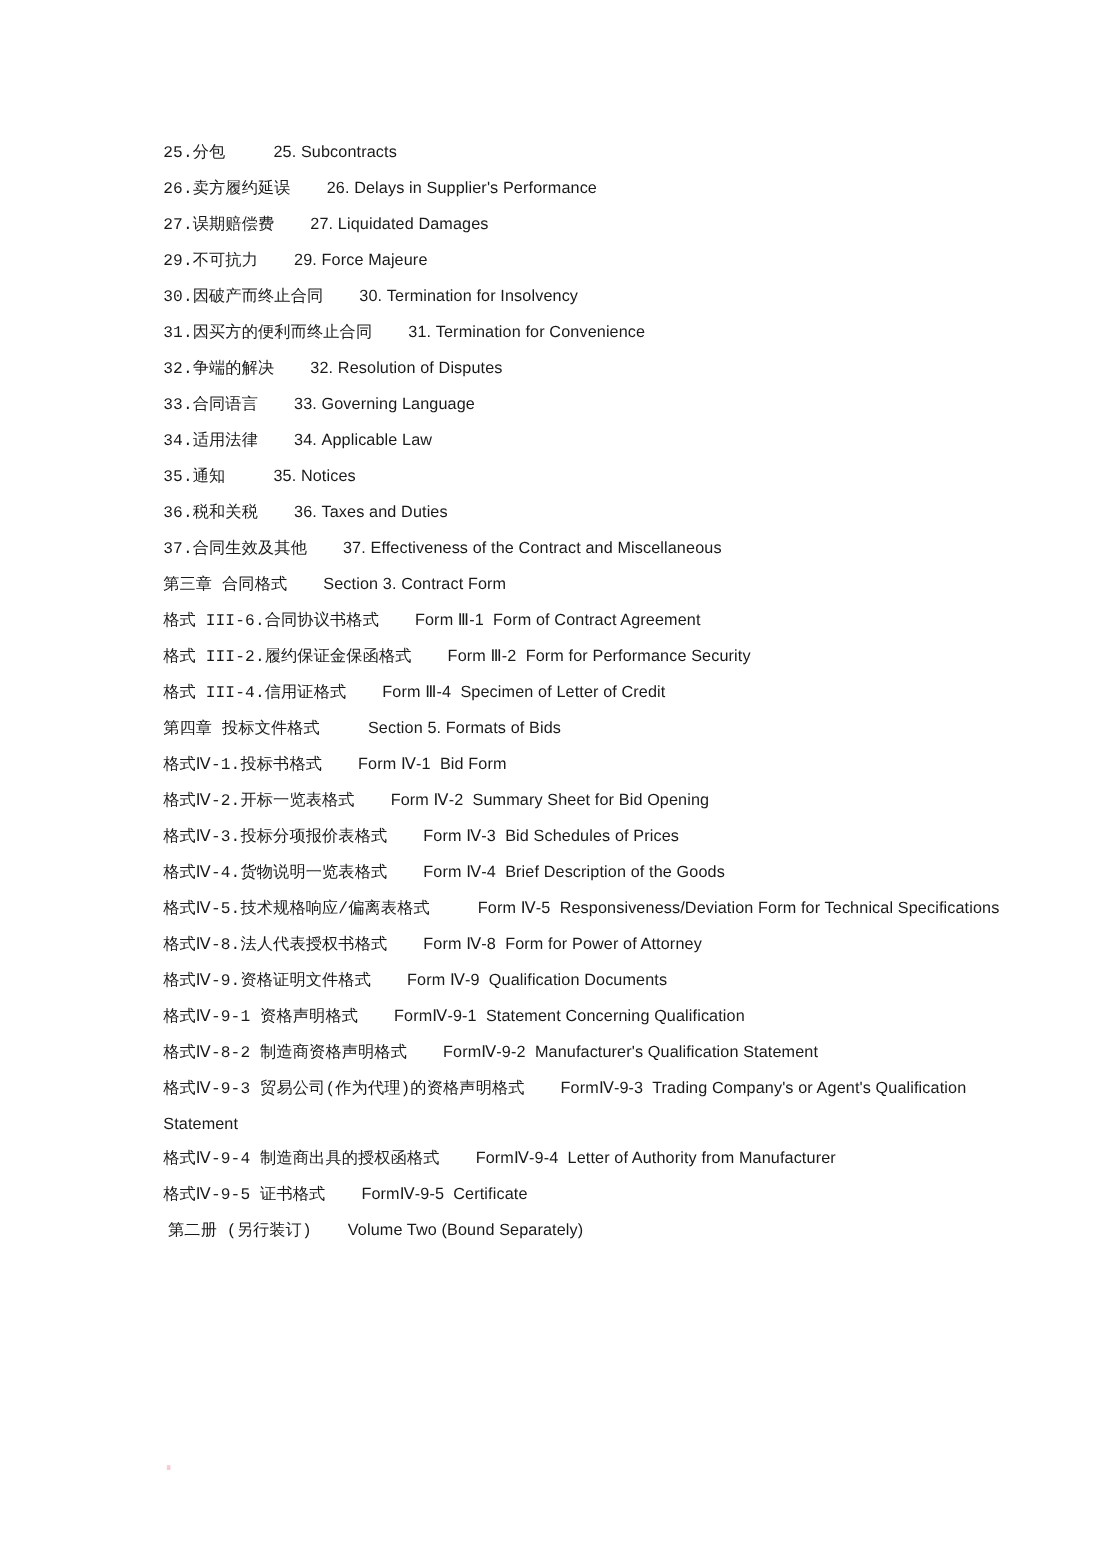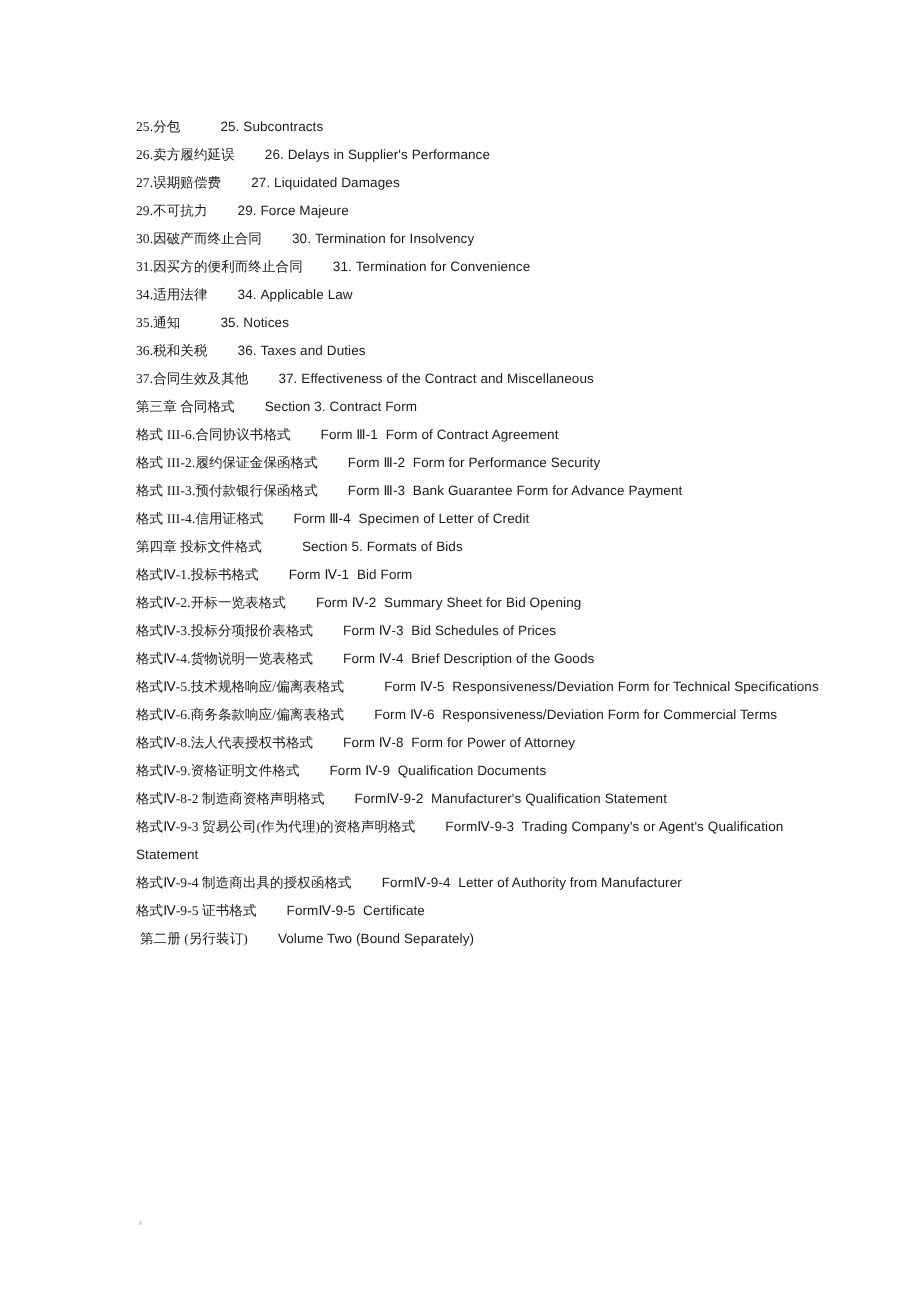--- a/index.html
+++ b/index.html
@@ -32,21 +32,21 @@
     color: #1a1a1a;
     white-space: pre-wrap;
     letter-spacing: 0.1px;
     font-weight: 400;
     text-rendering: geometricPrecision;
   }
   .toc-line.indented {
     padding-left: 4px;
   }
   .cn {
-    font-family: Liberation Serif, serif;
+    font-family: Liberation Mono, monospace;
   }
   .gap-md  { display: inline-block; width: 30px; }
   .gap-lg  { display: inline-block; width: 40px; }
   .artifact {
     position: absolute;
     left: 139px;
     top: 1221px;
     width: 3px;
     height: 4px;
     background: #f3b9c4;
@@ -58,38 +58,39 @@
 
 <div class="page">
 
   <div class="doc-body">
       <div class="toc-line"><span class="cn">25.分包</span><span class="gap-lg"></span><span>25. Subcontracts</span></div>
       <div class="toc-line"><span class="cn">26.卖方履约延误</span><span class="gap-md"></span><span>26. Delays in Supplier's Performance</span></div>
       <div class="toc-line"><span class="cn">27.误期赔偿费</span><span class="gap-md"></span><span>27. Liquidated Damages</span></div>
       <div class="toc-line"><span class="cn">29.不可抗力</span><span class="gap-md"></span><span>29. Force Majeure</span></div>
       <div class="toc-line"><span class="cn">30.因破产而终止合同</span><span class="gap-md"></span><span>30. Termination for Insolvency</span></div>
       <div class="toc-line"><span class="cn">31.因买方的便利而终止合同</span><span class="gap-md"></span><span>31. Termination for Convenience</span></div>
+      <div class="toc-line"><span class="cn">32.争端的解决</span><span class="gap-md"></span><span>32. Resolution of Disputes</span></div>
+      <div class="toc-line"><span class="cn">33.合同语言</span><span class="gap-md"></span><span>33. Governing Language</span></div>
       <div class="toc-line"><span class="cn">34.适用法律</span><span class="gap-md"></span><span>34. Applicable Law</span></div>
       <div class="toc-line"><span class="cn">35.通知</span><span class="gap-lg"></span><span>35. Notices</span></div>
       <div class="toc-line"><span class="cn">36.税和关税</span><span class="gap-md"></span><span>36. Taxes and Duties</span></div>
       <div class="toc-line"><span class="cn">37.合同生效及其他</span><span class="gap-md"></span><span>37. Effectiveness of the Contract and Miscellaneous</span></div>
       <div class="toc-line"><span class="cn">第三章 合同格式</span><span class="gap-md"></span><span>Section 3. Contract Form</span></div>
       <div class="toc-line"><span class="cn">格式 III-6.合同协议书格式</span><span class="gap-md"></span><span>Form Ⅲ-1  Form of Contract Agreement</span></div>
       <div class="toc-line"><span class="cn">格式 III-2.履约保证金保函格式</span><span class="gap-md"></span><span>Form Ⅲ-2  Form for Performance Security</span></div>
-      <div class="toc-line"><span class="cn">格式 III-3.预付款银行保函格式</span><span class="gap-md"></span><span>Form Ⅲ-3  Bank Guarantee Form for Advance Payment</span></div>
       <div class="toc-line"><span class="cn">格式 III-4.信用证格式</span><span class="gap-md"></span><span>Form Ⅲ-4  Specimen of Letter of Credit</span></div>
       <div class="toc-line"><span class="cn">第四章 投标文件格式</span><span class="gap-lg"></span><span>Section 5. Formats of Bids</span></div>
       <div class="toc-line"><span class="cn">格式Ⅳ-1.投标书格式</span><span class="gap-md"></span><span>Form Ⅳ-1  Bid Form</span></div>
       <div class="toc-line"><span class="cn">格式Ⅳ-2.开标一览表格式</span><span class="gap-md"></span><span>Form Ⅳ-2  Summary Sheet for Bid Opening</span></div>
       <div class="toc-line"><span class="cn">格式Ⅳ-3.投标分项报价表格式</span><span class="gap-md"></span><span>Form Ⅳ-3  Bid Schedules of Prices</span></div>
       <div class="toc-line"><span class="cn">格式Ⅳ-4.货物说明一览表格式</span><span class="gap-md"></span><span>Form Ⅳ-4  Brief Description of the Goods</span></div>
       <div class="toc-line"><span class="cn">格式Ⅳ-5.技术规格响应/偏离表格式</span><span class="gap-lg"></span><span>Form Ⅳ-5  Responsiveness/Deviation Form for Technical Specifications</span></div>
-      <div class="toc-line"><span class="cn">格式Ⅳ-6.商务条款响应/偏离表格式</span><span class="gap-md"></span><span>Form Ⅳ-6  Responsiveness/Deviation Form for Commercial Terms</span></div>
       <div class="toc-line"><span class="cn">格式Ⅳ-8.法人代表授权书格式</span><span class="gap-md"></span><span>Form Ⅳ-8  Form for Power of Attorney</span></div>
       <div class="toc-line"><span class="cn">格式Ⅳ-9.资格证明文件格式</span><span class="gap-md"></span><span>Form Ⅳ-9  Qualification Documents</span></div>
+      <div class="toc-line"><span class="cn">格式Ⅳ-9-1 资格声明格式</span><span class="gap-md"></span><span>FormⅣ-9-1  Statement Concerning Qualification</span></div>
       <div class="toc-line"><span class="cn">格式Ⅳ-8-2 制造商资格声明格式</span><span class="gap-md"></span><span>FormⅣ-9-2  Manufacturer's Qualification Statement</span></div>
       <div class="toc-line"><span class="cn">格式Ⅳ-9-3 贸易公司(作为代理)的资格声明格式</span><span class="gap-md"></span><span>FormⅣ-9-3  Trading Company's or Agent's Qualification Statement</span></div>
       <div class="toc-line"><span class="cn">格式Ⅳ-9-4 制造商出具的授权函格式</span><span class="gap-md"></span><span>FormⅣ-9-4  Letter of Authority from Manufacturer</span></div>
       <div class="toc-line"><span class="cn">格式Ⅳ-9-5 证书格式</span><span class="gap-md"></span><span>FormⅣ-9-5  Certificate</span></div>
       <div class="toc-line indented"><span class="cn">第二册 (另行装订)</span><span class="gap-md"></span><span>Volume Two (Bound Separately)</span></div>
     </div>
 
   <div class="artifact"></div>
 
 </div>

